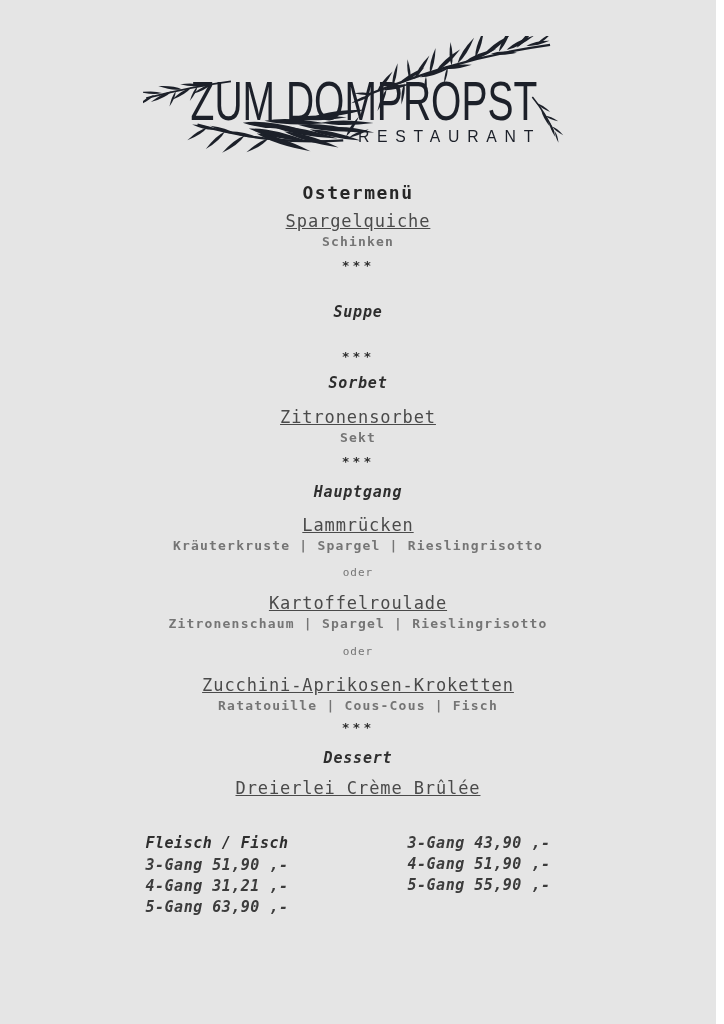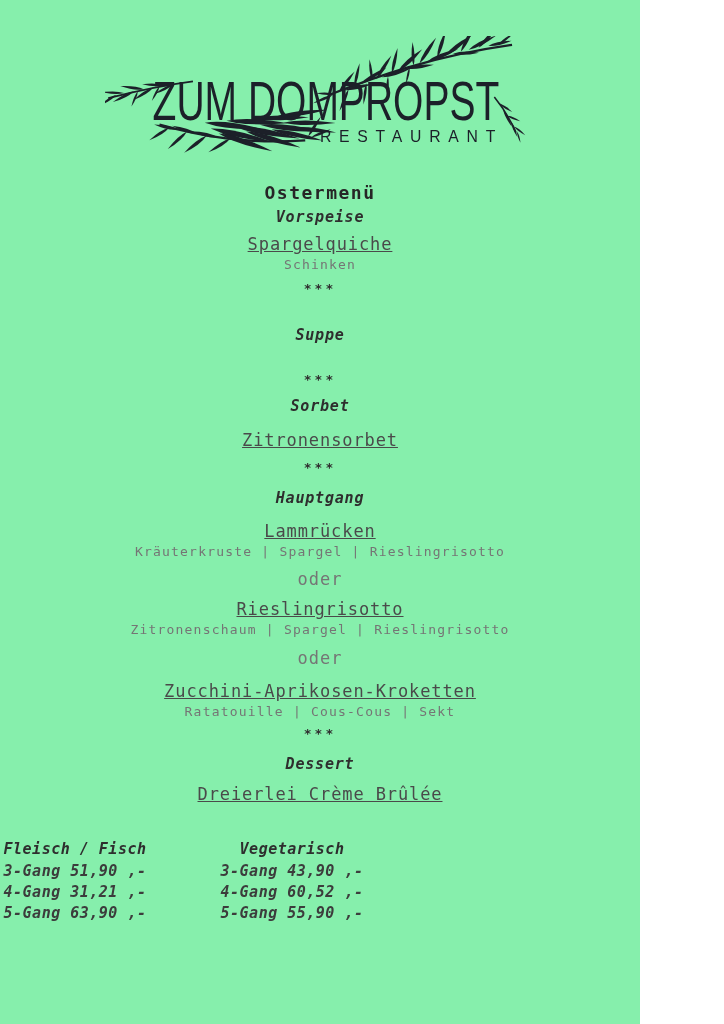--- a/index.html
+++ b/index.html
@@ -1,19 +1,19 @@
 <!DOCTYPE html>
 <html><head>
 <meta charset="utf-8">
 <style>
   html,body{margin:0;padding:0;background:#ffffff;}
   .page{
     position:relative;
-    width:640px;height:1024px;
-    background:#86efac;
+    width:716px;height:1024px;
+    background:#e5e5e5;
     overflow:hidden;
     font-family:"DejaVu Sans Mono","Liberation Mono",monospace;
   }
   .logo-wrap{
     margin-top:36px;
     display:flex;justify-content:center;
   }
   .menu-col{text-align:center;}
   .line{display:block;white-space:pre;}
   .title{
@@ -22,35 +22,35 @@
   }
   .label{
     font-size:15px;line-height:20px;font-weight:700;font-style:italic;
     letter-spacing:0.8px;color:#2e2e2e;
   }
   .dish{
     font-size:17px;line-height:24px;font-weight:400;
     letter-spacing:0.9px;color:#4a4a4a;text-decoration:underline;
   }
   .sub{
-    font-size:13px;line-height:17px;font-weight:400;
+    font-size:13px;line-height:17px;font-weight:700;
     letter-spacing:1.2px;color:#757575;
   }
   .sep{
     font-size:13px;line-height:16px;font-weight:700;
     letter-spacing:3px;color:#2f2f2f;
   }
   .oder{
-    font-size:17px;line-height:16px;font-weight:400;
+    font-size:11px;line-height:16px;font-weight:400;
     letter-spacing:1px;color:#757575;
   }
   .pricing{
     display:flex;
-    margin-top:33px;
-    gap:67px;
+    margin-left:142px;margin-top:33px;
+    gap:112px;
     text-align:left;
   }
   .price-col{width:150px;}
   .price-header{
     font-size:15px;line-height:20px;font-style:italic;font-weight:700;
     letter-spacing:0.5px;color:#2e2e2e;text-align:center;margin-bottom:2px;
     white-space:pre;
   }
   .price-row{
     font-size:15px;line-height:21px;font-style:italic;font-weight:700;
@@ -152,56 +152,55 @@
         <text x="221" y="85" text-anchor="middle" textLength="352" lengthAdjust="spacingAndGlyphs" font-family="Liberation Sans, sans-serif" font-size="56" font-weight="400" fill="#1c2029">ZUM DOMPROPST</text>
         <text x="304" y="108" text-anchor="middle" textLength="178" lengthAdjust="spacing" font-family="Liberation Sans, sans-serif" font-size="16" font-weight="400" fill="#1c2029">RESTAURANT</text>
       </g>
     </svg>
   </div>
 
   <div class="menu-col">
 
     <div class="line title" style="margin-top:16px">Ostermenü</div>
 
-    <div class="line label" style="margin-top:3px">Vorspeise</div>
     <div class="line dish" style="margin-top:5px">Spargelquiche</div>
     <div class="line sub">Schinken</div>
     <div class="line sep" style="margin-top:8px">***</div>
 
     <div class="line label" style="margin-top:28px">Suppe</div>
     <div class="line sep" style="margin-top:27px">***</div>
 
     <div class="line label" style="margin-top:8px">Sorbet</div>
     <div class="line dish" style="margin-top:12px">Zitronensorbet</div>
+    <div class="line sub">Sekt</div>
     <div class="line sep" style="margin-top:8px">***</div>
 
     <div class="line label" style="margin-top:12px">Hauptgang</div>
     <div class="line dish" style="margin-top:11px">Lammrücken</div>
     <div class="line sub">Kräuterkruste | Spargel | Rieslingrisotto</div>
     <div class="line oder" style="margin-top:11px">oder</div>
-    <div class="line dish" style="margin-top:10px">Rieslingrisotto</div>
+    <div class="line dish" style="margin-top:10px">Kartoffelroulade</div>
     <div class="line sub">Zitronenschaum | Spargel | Rieslingrisotto</div>
     <div class="line oder" style="margin-top:12px">oder</div>
     <div class="line dish" style="margin-top:13px">Zucchini-Aprikosen-Kroketten</div>
-    <div class="line sub">Ratatouille | Cous-Cous | Sekt</div>
+    <div class="line sub">Ratatouille | Cous-Cous | Fisch</div>
     <div class="line sep" style="margin-top:6px">***</div>
 
     <div class="line label" style="margin-top:12px">Dessert</div>
     <div class="line dish" style="margin-top:8px">Dreierlei Crème Brûlée</div>
 
   </div>
 
   <div class="pricing">
     <div class="price-col">
       <div class="price-header">Fleisch / Fisch</div>
       <div class="price-row">3-Gang 51,90 ,-</div>
       <div class="price-row">4-Gang 31,21 ,-</div>
       <div class="price-row">5-Gang 63,90 ,-</div>
     </div>
     <div class="price-col">
-      <div class="price-header">Vegetarisch</div>
       <div class="price-row">3-Gang 43,90 ,-</div>
-      <div class="price-row">4-Gang 60,52 ,-</div>
+      <div class="price-row">4-Gang 51,90 ,-</div>
       <div class="price-row">5-Gang 55,90 ,-</div>
     </div>
   </div>
 
 </div>
 
 </body></html>

